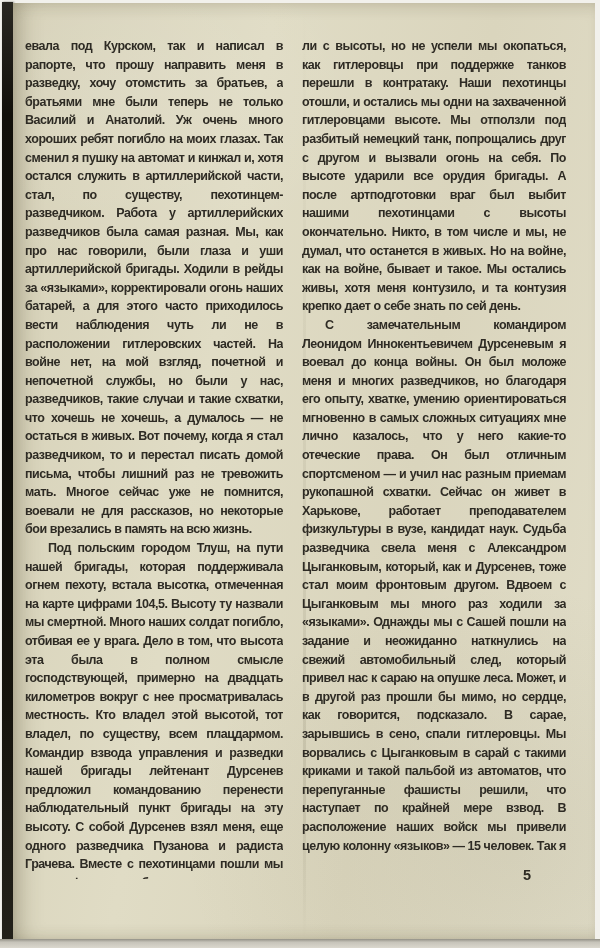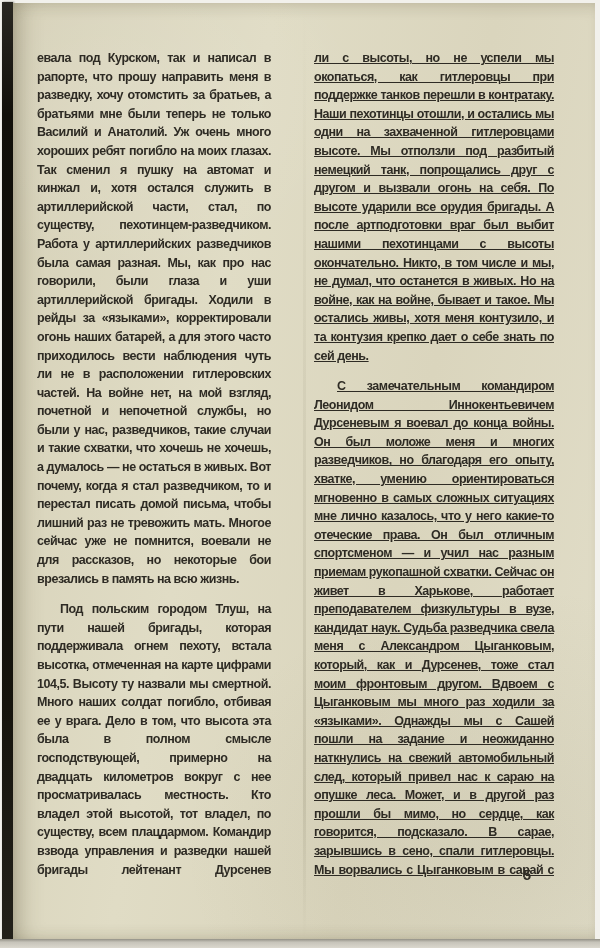--- a/index.html
+++ b/index.html
@@ -72,22 +72,22 @@
     width: 258px;
     height: 842px;
     overflow: hidden;
     color: #2e2b24;
     font-size: 12.5px;
     font-weight: 700;
     line-height: 18.6px;
     letter-spacing: -0.45px;
     text-align: justify;
   }
-  .col.right { width: 264px; text-decoration: underline; }
-  .para { margin: 12px; }
+  .col.right { width: 264px; }
+  .para { margin: 0; }
   .para.indent { text-indent: 23px; }
   .page-number {
     position: absolute;
     top: 864px;
     right: 64px;
     color: #2e2b24;
     font-size: 14.5px;
     font-weight: 700;
   }
 </style>

